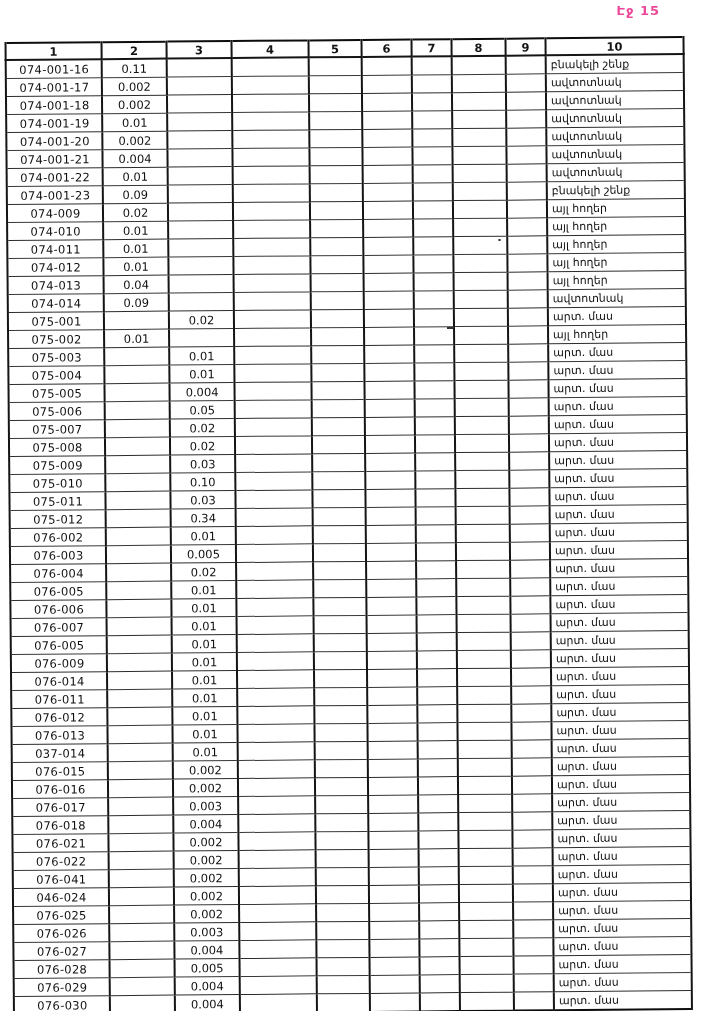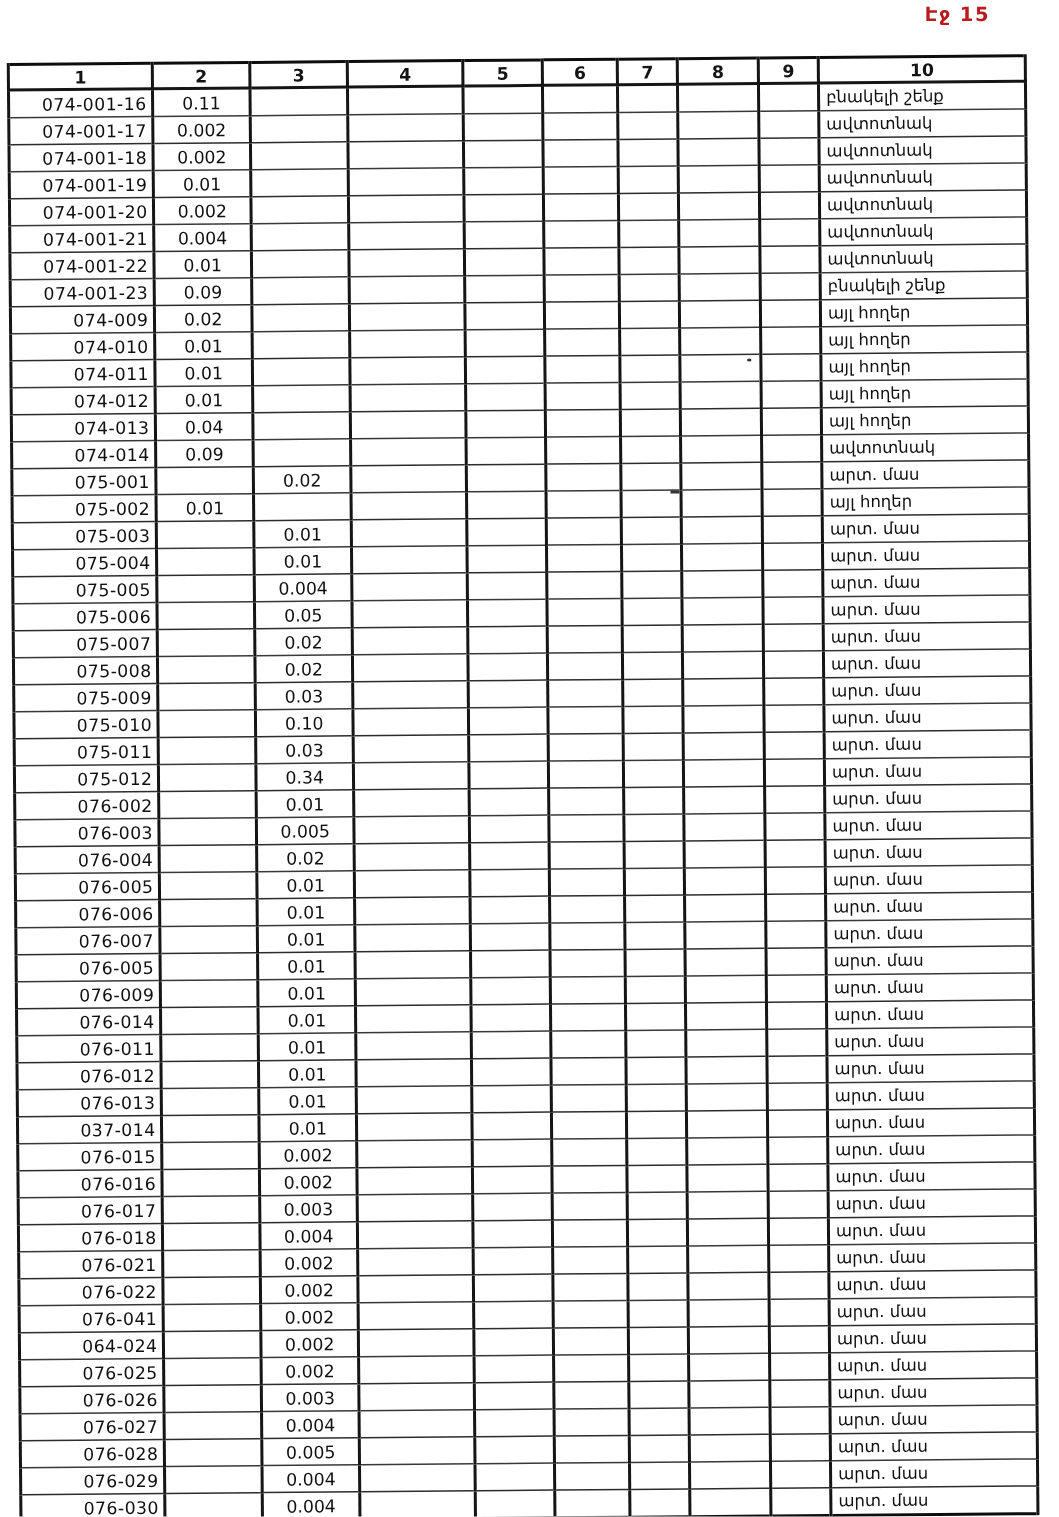--- a/index.html
+++ b/index.html
@@ -11,21 +11,21 @@
     overflow:hidden;
     position:relative;
   }
   .page-label{
     position:absolute;
     top:3px;
     right:46px;
     font-size:13px;
     font-weight:bold;
     letter-spacing:1px;
-    color:#b91c1c;
+    color:#ec4899;
   }
   .table-wrap{
     position:absolute;
     left:13px;
     top:42px;
     transform:rotate(-0.5deg);
     transform-origin:left bottom;
   }
   table{
     border-collapse:collapse;
@@ -50,21 +50,21 @@
     text-align:center;
     color:#141414;
     border-bottom:2px solid #151515;
   }
   tbody td{
     height:17px;
     font-size:11.5px;
     color:#101010;
   }
   tbody tr:nth-child(odd) td{border-bottom-color:#383838;}
-  td.c1{text-align:right;padding-left:4px;letter-spacing:0.3px;}
+  td.c1{text-align:center;padding-left:4px;letter-spacing:0.3px;}
   td.c2,td.c3{text-align:center;}
   td.c10{text-align:left;padding-left:4px;font-size:11px;}
   
   .speck{
     position:absolute;
     background:#333;
     border-radius:50%;
   }
   .speck.dot{width:3px;height:2px;left:498px;top:239px;}
   .speck.dash{width:6px;height:2px;border-radius:0;left:447px;top:327px;}
@@ -649,21 +649,21 @@
           <td class="c3">0.002</td>
           <td class="c4"></td>
           <td class="c5"></td>
           <td class="c6"></td>
           <td class="c7"></td>
           <td class="c8"></td>
           <td class="c9"></td>
           <td class="c10">արտ. մաս</td>
         </tr>
         <tr>
-          <td class="c1">064-024</td>
+          <td class="c1">046-024</td>
           <td class="c2"></td>
           <td class="c3">0.002</td>
           <td class="c4"></td>
           <td class="c5"></td>
           <td class="c6"></td>
           <td class="c7"></td>
           <td class="c8"></td>
           <td class="c9"></td>
           <td class="c10">արտ. մաս</td>
         </tr>

